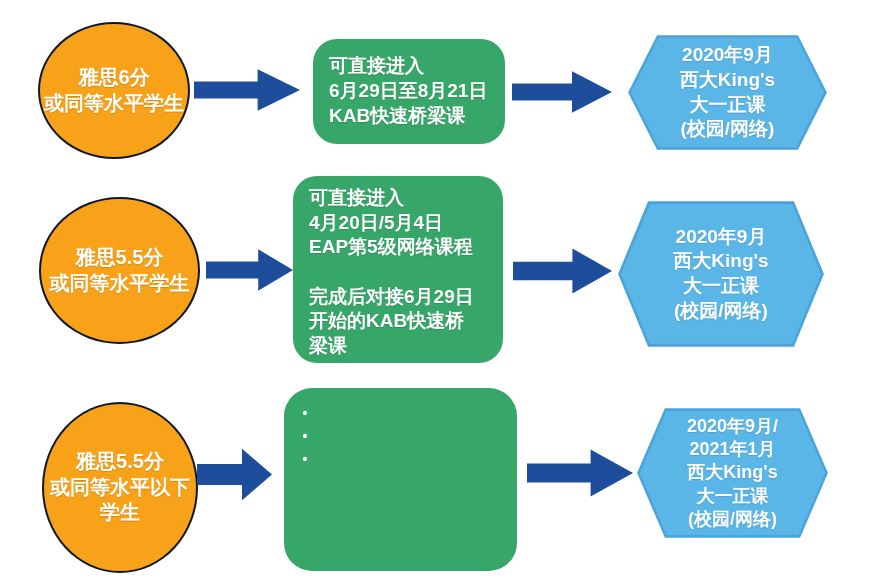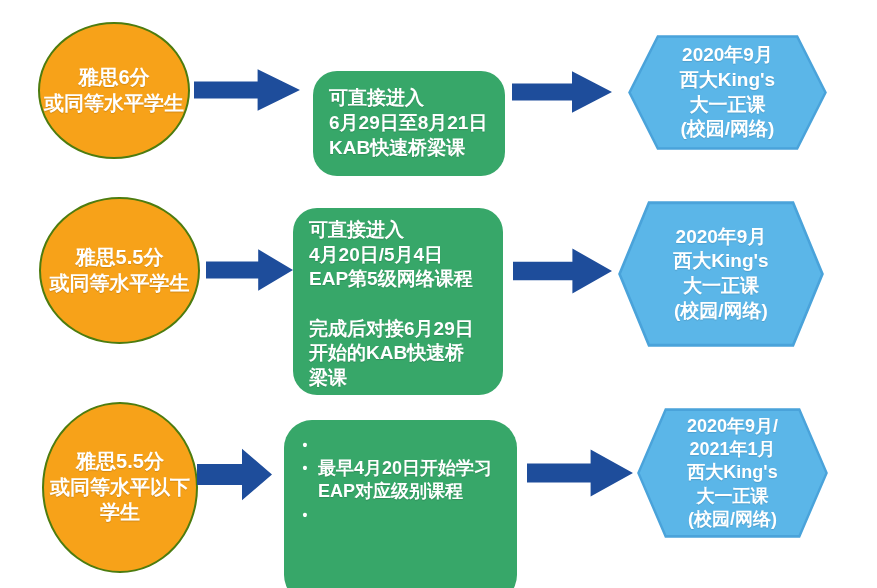--- a/index.html
+++ b/index.html
@@ -13,41 +13,40 @@
     position: relative;
     width: 877px;
     height: 588px;
     background: #ffffff;
     overflow: hidden;
   }
   
   .ellipse {
     position: absolute;
     background: #F7A219;
-    border: 2px solid #4d7c0f;
+    border: 2px solid #0f172a;
     border-radius: 50%;
     display: flex;
     align-items: center;
     justify-content: center;
   }
   .ellipse .shape-text {
     white-space: pre-line;
     text-align: center;
     font-size: 20px;
     line-height: 1.28;
     text-shadow: 0 1px 1px rgba(0,0,0,0.15);
   }
   
   .gbox {
     position: absolute;
     background: #37A769;
     border-radius: 24px;
     display: flex;
     align-items: center;
-    margin-top: 32px;
   }
   .gbox .gbox-text {
     white-space: pre-line;
     font-size: 19px;
     line-height: 1.3;
     padding: 10px 8px 10px 16px;
     text-shadow: 0 1px 1px rgba(0,0,0,0.15);
   }
   .gbox.top-align { align-items: flex-start; }
   .gbox .bullets {
@@ -176,21 +175,20 @@
     </svg>
   </div>
 
   <div class="gbox top-align" style="left:284px; top:388px; width:233px; height:183px; border-radius:28px;">
     <div class="bullets">
       <div class="bullet-item">
         <span class="dot">•</span>
       </div>
       <div class="bullet-item">
         <span class="dot">•</span>
-        <span class="bullet-text">最早4月20日开始学习EAP对应级别课程</span>
       </div>
       <div class="bullet-item">
         <span class="dot">•</span>
       </div>
     </div>
   </div>
 
   <div class="arrow" style="left:527px; top:447px; width:106px; height:52px;">
     <svg viewBox="0 0 100 60" preserveAspectRatio="none">
       <polygon points="0,19 60,19 60,3 100,30 60,57 60,41 0,41" fill="#1E4D9B"></polygon>

